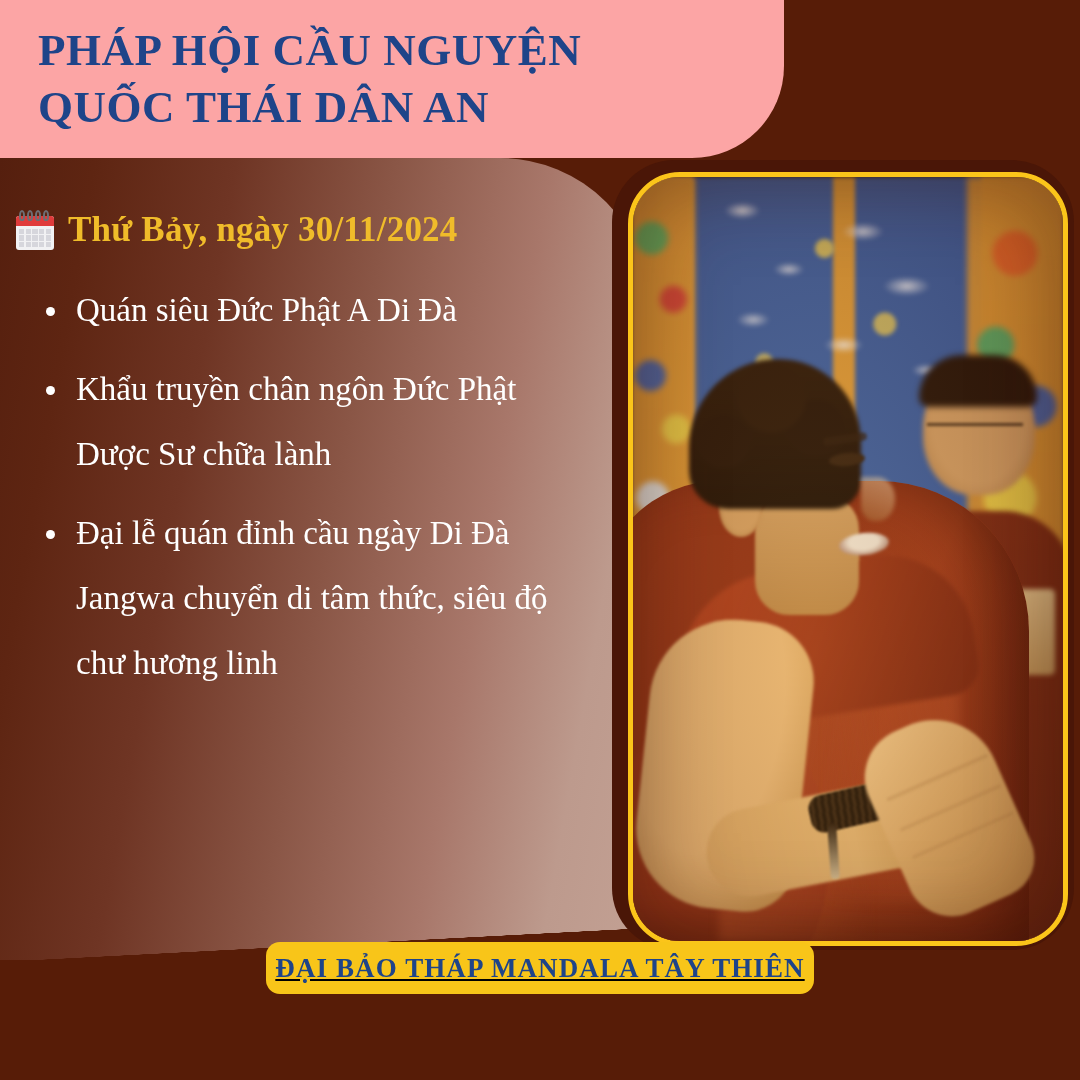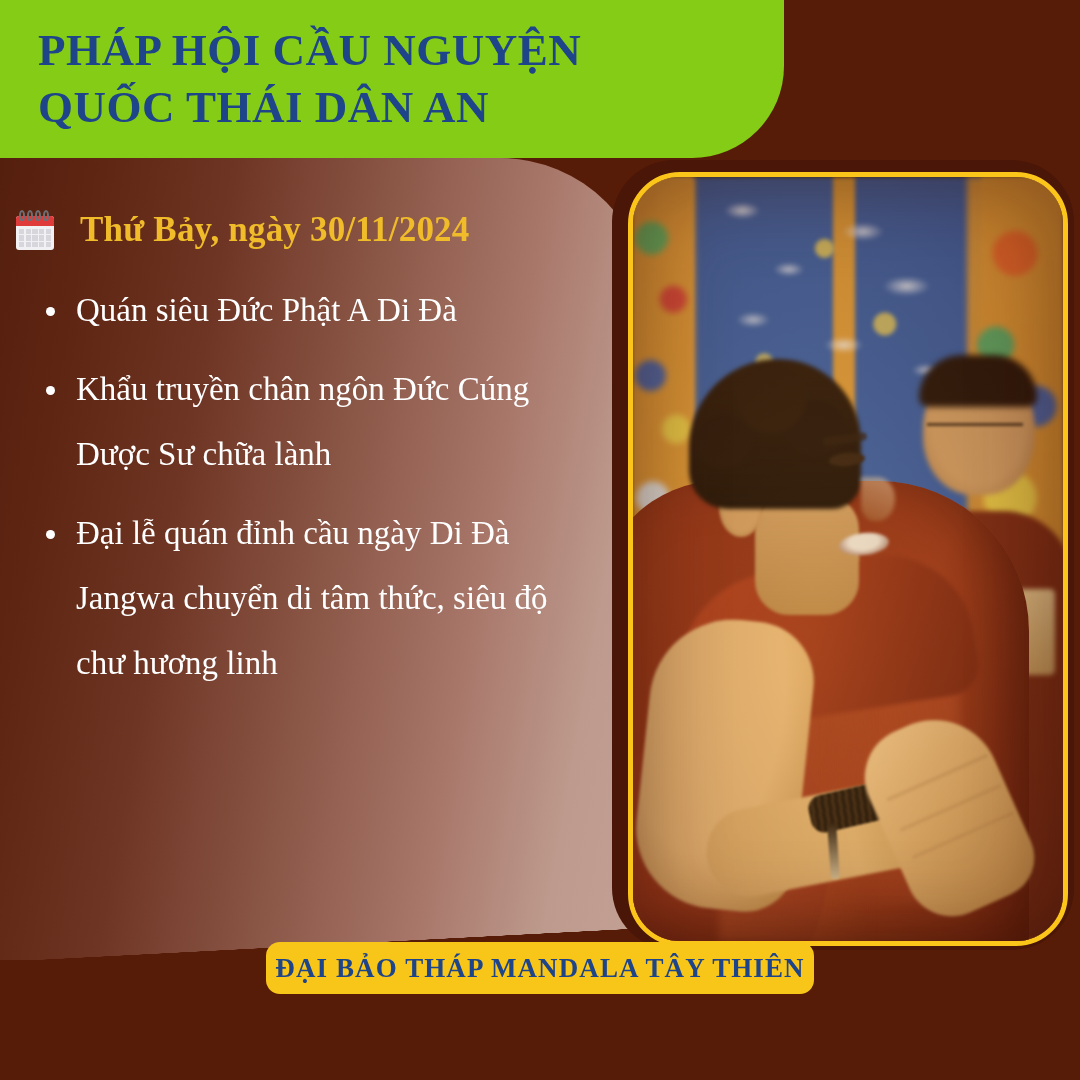--- a/index.html
+++ b/index.html
@@ -19,21 +19,21 @@
     font-family: "Liberation Serif", "DejaVu Serif", serif;
   }
 
   
   .header-banner {
     position: absolute;
     left: 0;
     top: 0;
     width: 784px;
     height: 158px;
-    background: #84cc16;
+    background: #fca5a5;
     border-bottom-right-radius: 92px;
     z-index: 4;
   }
   .header-title {
     position: absolute;
     left: 38px;
     top: 22px;
     width: 700px;
     color: #1E4489;
     font-weight: bold;
@@ -72,21 +72,21 @@
     z-index: 3;
   }
 
   
   .date-row {
     position: absolute;
     left: 14px;
     top: 208px;
     display: flex;
     align-items: center;
-    gap: 24px;
+    gap: 12px;
     z-index: 5;
   }
   .cal-icon {
     position: relative;
     width: 42px;
     height: 44px;
     flex: 0 0 auto;
   }
   .cal-body {
     position: absolute;
@@ -480,20 +480,21 @@
     left: 266px;
     top: 942px;
     width: 548px;
     height: 52px;
     background: #F8C519;
     border-radius: 14px;
     display: flex;
     align-items: center;
     justify-content: center;
     z-index: 7;
+    text-decoration: underline;
   }
   .footer-text {
     color: #1E4489;
     font-weight: bold;
     font-size: 27px;
     letter-spacing: 1.1px;
     white-space: nowrap;
   }
 </style>
 </head>
@@ -536,21 +537,21 @@
           <i></i>
           <i></i>
           <i></i>
         </span>
     </span>
     <span class="date-text">Thứ Bảy, ngày 30/11/2024</span>
   </div>
 
   <ul class="bullet-list">
     <li class="bullet-item">Quán siêu Đức Phật A Di Đà</li>
-    <li class="bullet-item">Khẩu truyền chân ngôn Đức Cúng Dược Sư chữa lành</li>
+    <li class="bullet-item">Khẩu truyền chân ngôn Đức Phật Dược Sư chữa lành</li>
     <li class="bullet-item">Đại lễ quán đỉnh cầu ngày Di Đà Jangwa chuyển di tâm thức, siêu độ chư hương linh</li>
   </ul>
 
   <div class="photo-shadow"></div>
   <div class="photo-frame">
     <div class="photo-inner">
       <div class="bg-wall"></div>
       <div class="thangka-col tk-left"></div>
       <div class="thangka-col tk-right"></div>
       <div class="sky-clouds"></div>

